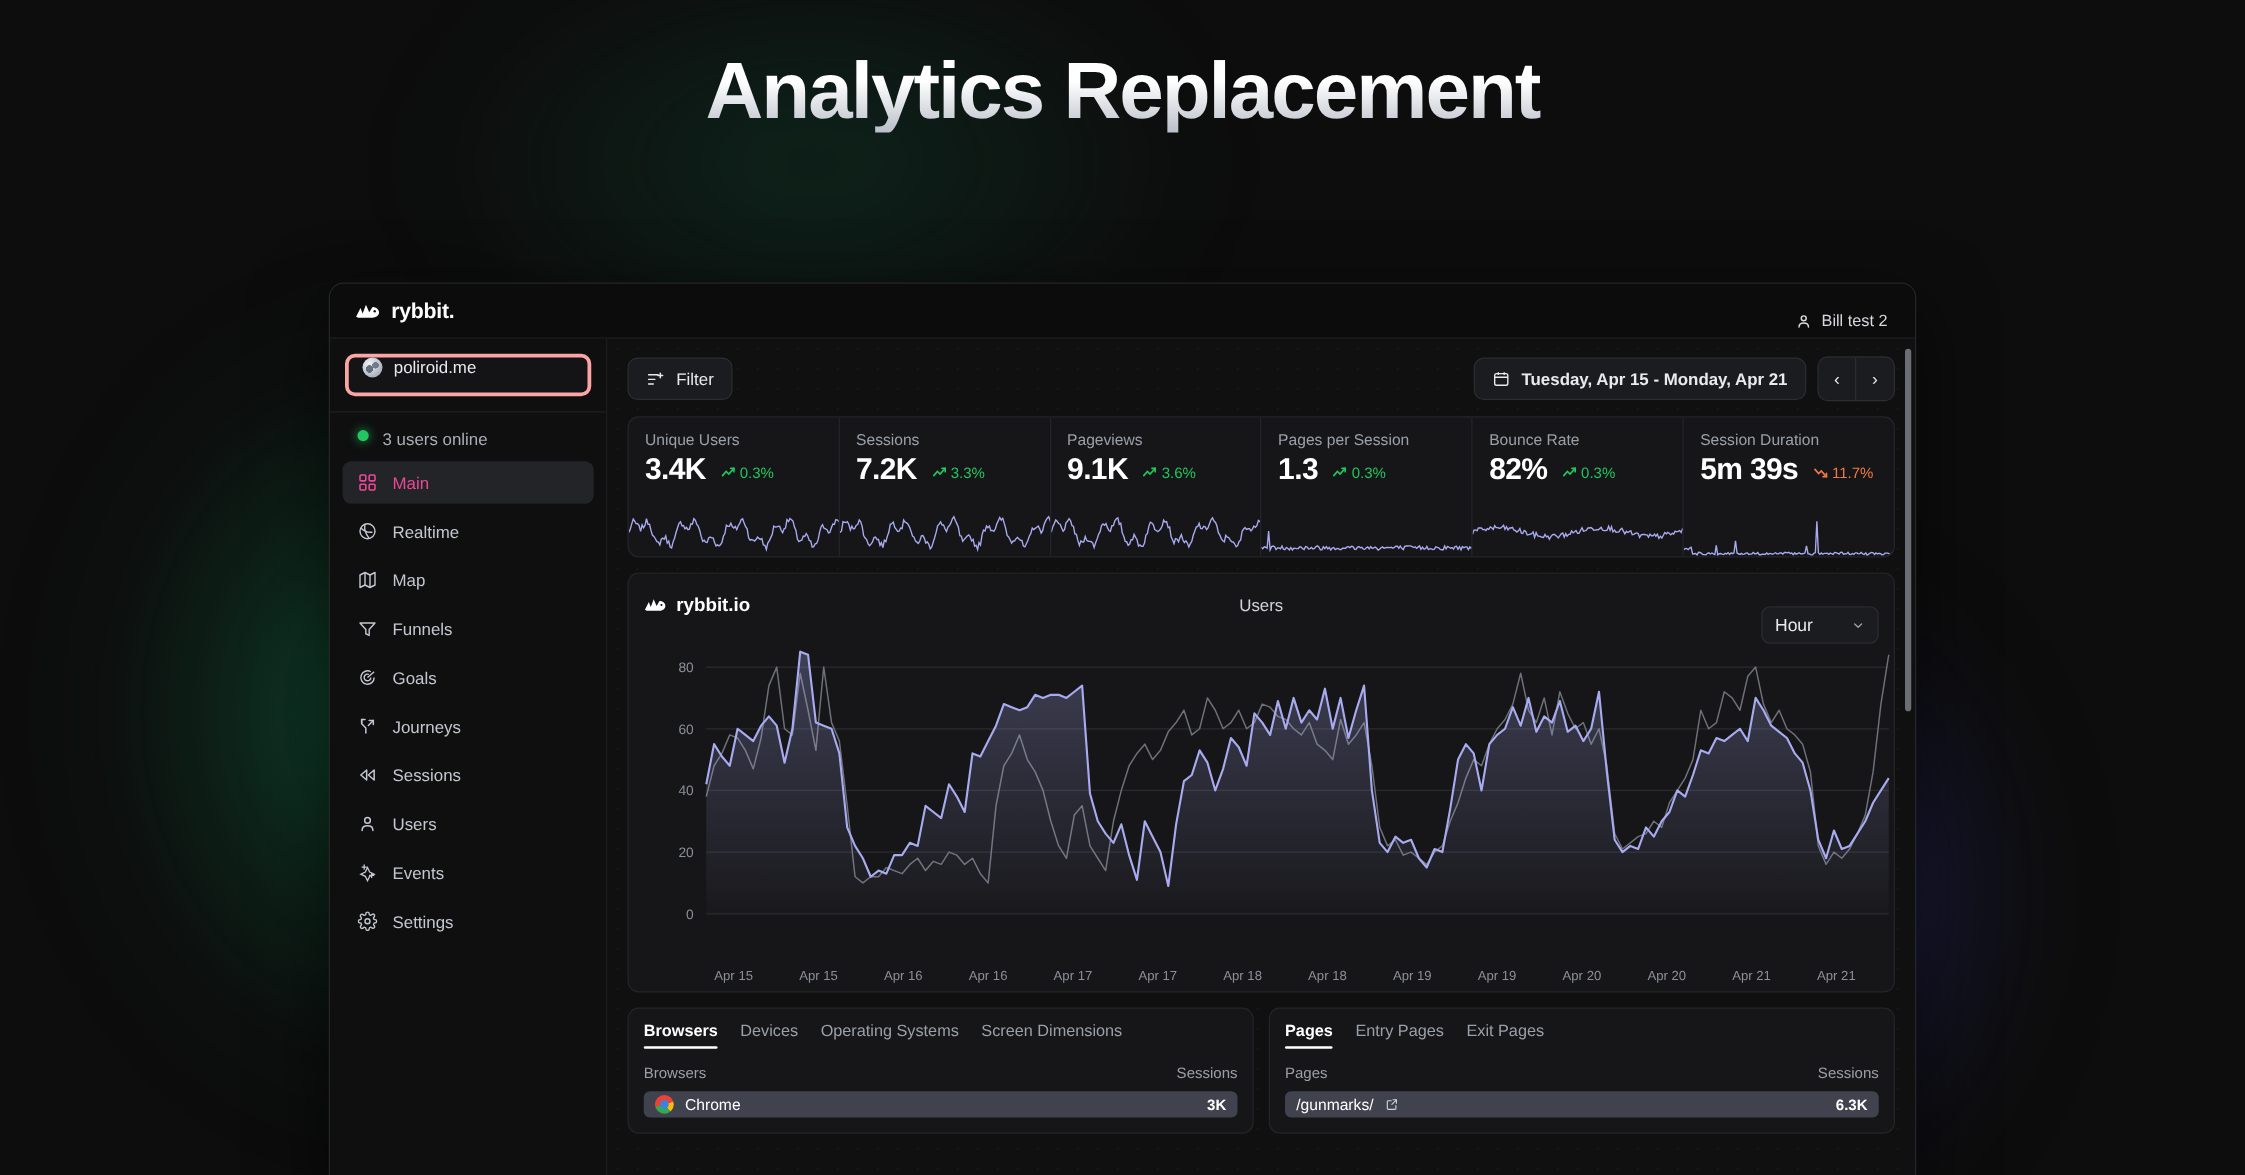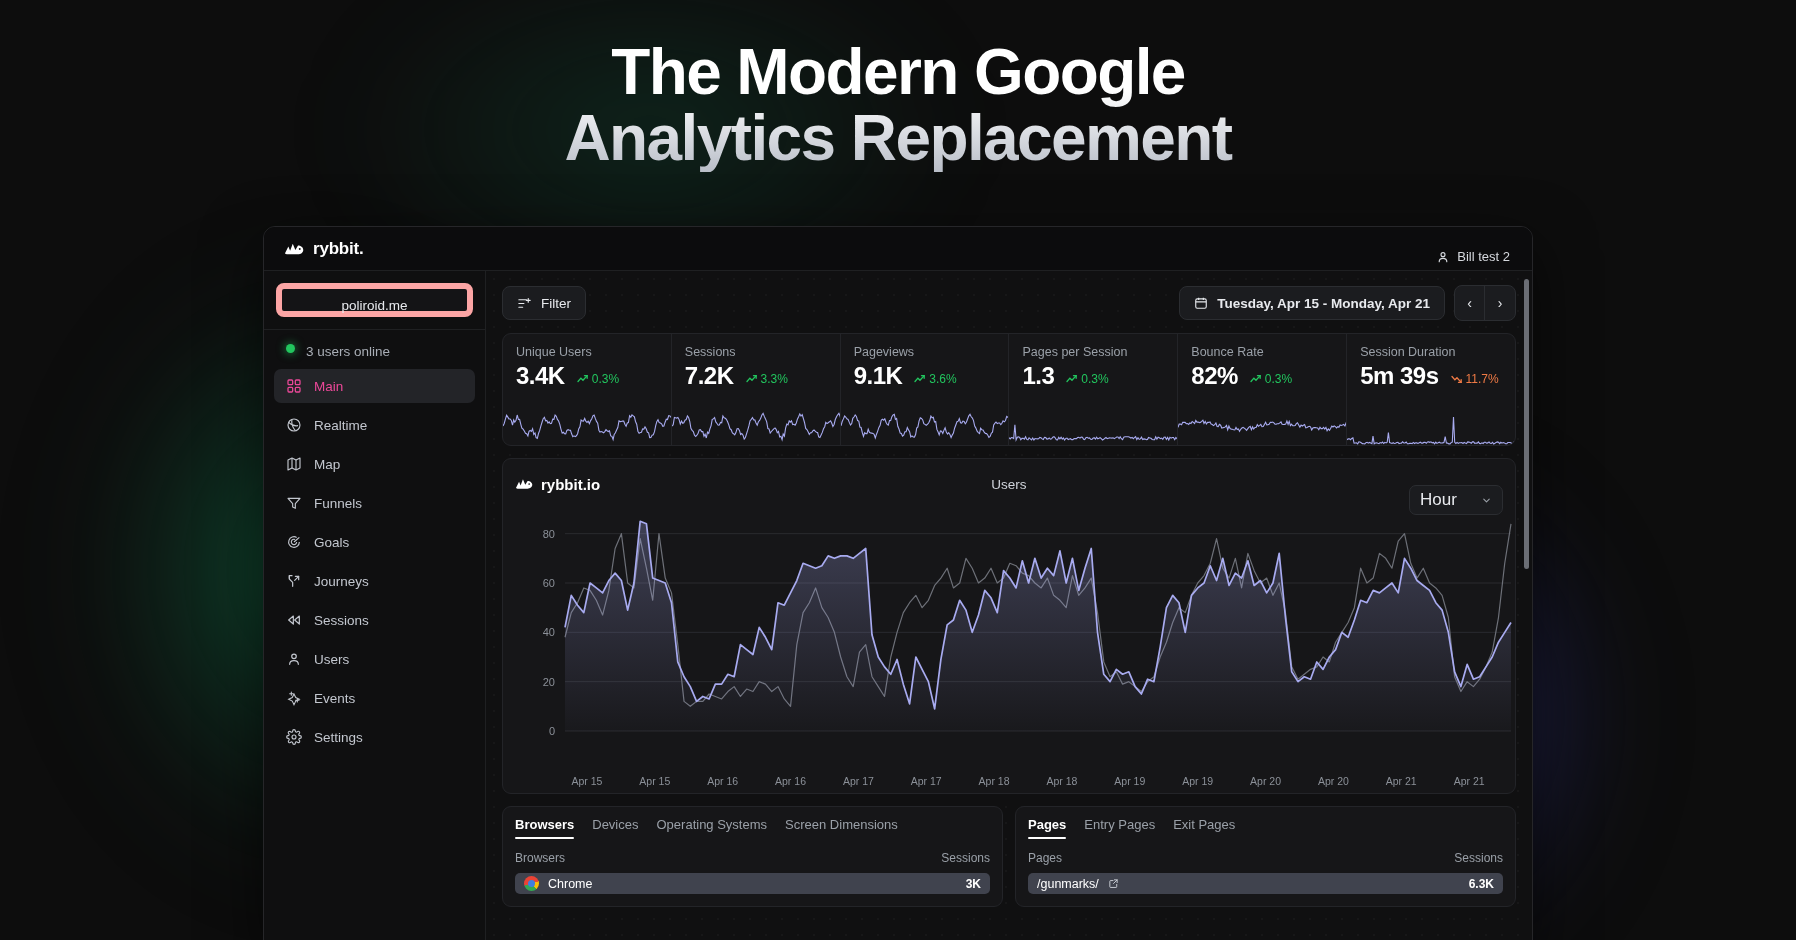--- a/index.html
+++ b/index.html
@@ -50,23 +50,23 @@
   }
   .brand{ display:flex; align-items:center; gap:8px; }
   .brand-text{ font-size:17px; font-weight:700; color:#fff; letter-spacing:-.2px; }
   .user-chip{ display:flex; align-items:center; gap:7px; font-size:13px; color:#d6d9de;margin-top:16px; }
 
   .app-body{ display:flex; height:676px; }
 
   
   .sidebar{ width:222px; background:#0f0f10; border-right:1px solid #1f2022; flex:0 0 222px; }
   .site-select{
-    margin:12px; height:34px; border:6px solid #fca5a5; border-radius:8px;
-    background:#141416; display:flex; align-items:center; gap:9px; padding:0 11px;
-    font-size:13.5px; color:#e8eaee;flex-direction:column;
+    margin:12px; height:34px; border:3px solid #fca5a5; border-radius:8px;
+    background:#141416; display:flex; align-items:flex-start; gap:9px; padding:0 11px;
+    font-size:13.5px; color:#e8eaee;
   }
   .globe{ width:16px; height:16px; border-radius:50%;
     background:radial-gradient(circle at 35% 32%,#eef1f6 0%,#c6ccd6 45%,#8e95a1 100%);
     position:relative; overflow:hidden; }
   .globe::after{ content:""; position:absolute; inset:2px; border-radius:50%;
     background:
       radial-gradient(circle at 30% 60%, rgba(90,100,115,.9) 0 26%, transparent 28%),
       radial-gradient(circle at 70% 35%, rgba(90,100,115,.8) 0 22%, transparent 24%); }
   .sb-divider{ height:1px; background:#1f2022; margin:2px 0 8px; }
   .online{ display:flex; gap:11px; padding:6px 12px 8px 22px; font-size:13.5px; color:#a9aeb6; }
@@ -113,21 +113,21 @@
   .chart-card{
     margin-top:12px; background:#161618; border:1px solid #232428; border-radius:9px;
     height:336px; padding:10px 12px 6px; position:relative;
   }
   .chart-head{ display:flex; align-items:center; justify-content:space-between; height:30px; }
   .chart-brand{ display:flex; align-items:center; gap:7px; font-size:15px; font-weight:700; color:#fff; }
   .chart-title{ position:absolute; left:0; right:0; text-align:center; font-size:13.5px; color:#cfd3da; pointer-events:none; }
   .select{
     display:inline-flex; align-items:center; justify-content:space-between; gap:14px;
     width:94px; height:30px; padding:0 10px; background:#1b1c1f; border:1px solid #2b2d31;
-    border-radius:7px; font-size:17px; color:#e8eaee; cursor:pointer; z-index:2;margin-top:32px;
+    border-radius:7px; font-size:14px; color:#e8eaee; cursor:pointer; z-index:2;margin-top:32px;
   }
   .plot{ position:absolute; left:12px; right:12px; top:44px; height:256px; }
   .xlabels{ position:absolute; left:50px; right:12px; bottom:6px; display:flex; }
   .xlabels span{ flex:1 1 0; text-align:center; font-size:10.5px; color:#8b9098; }
 
   
   .panels{ display:flex; gap:12px; margin-top:12px; }
   .panel{ flex:1 1 0; background:#161618; border:1px solid #232428; border-radius:9px; padding:10px 12px 12px; }
   .tabs{ display:flex; gap:18px; border-bottom:1px solid transparent; }
   .tab{ font-size:13px; color:#9aa0a8; padding-bottom:7px; cursor:pointer; position:relative; }
@@ -151,21 +151,20 @@
 </style>
 </head>
 <body>
 
 <div class="bg-glow-green"></div>
 <div class="bg-glow-blue"></div>
 <div class="bg-glow-top"></div>
 
 <div class="hero">
   <h1>
-    <span>The Modern Google</span>
     <span class="l2">Analytics Replacement</span>
   </h1>
 </div>
 
 <div class="app">
 
   <div class="app-header">
     <div class="brand">
       <svg width="21" height="16" viewBox="0 0 24 18">
         <path d="M1 14 L5 6 L7 11 L10 3 L13 10 L16 5 C19 5 22 7 22 10 C22 13 19 15 16 15 L3 15 Z" fill="#fff"></path>

